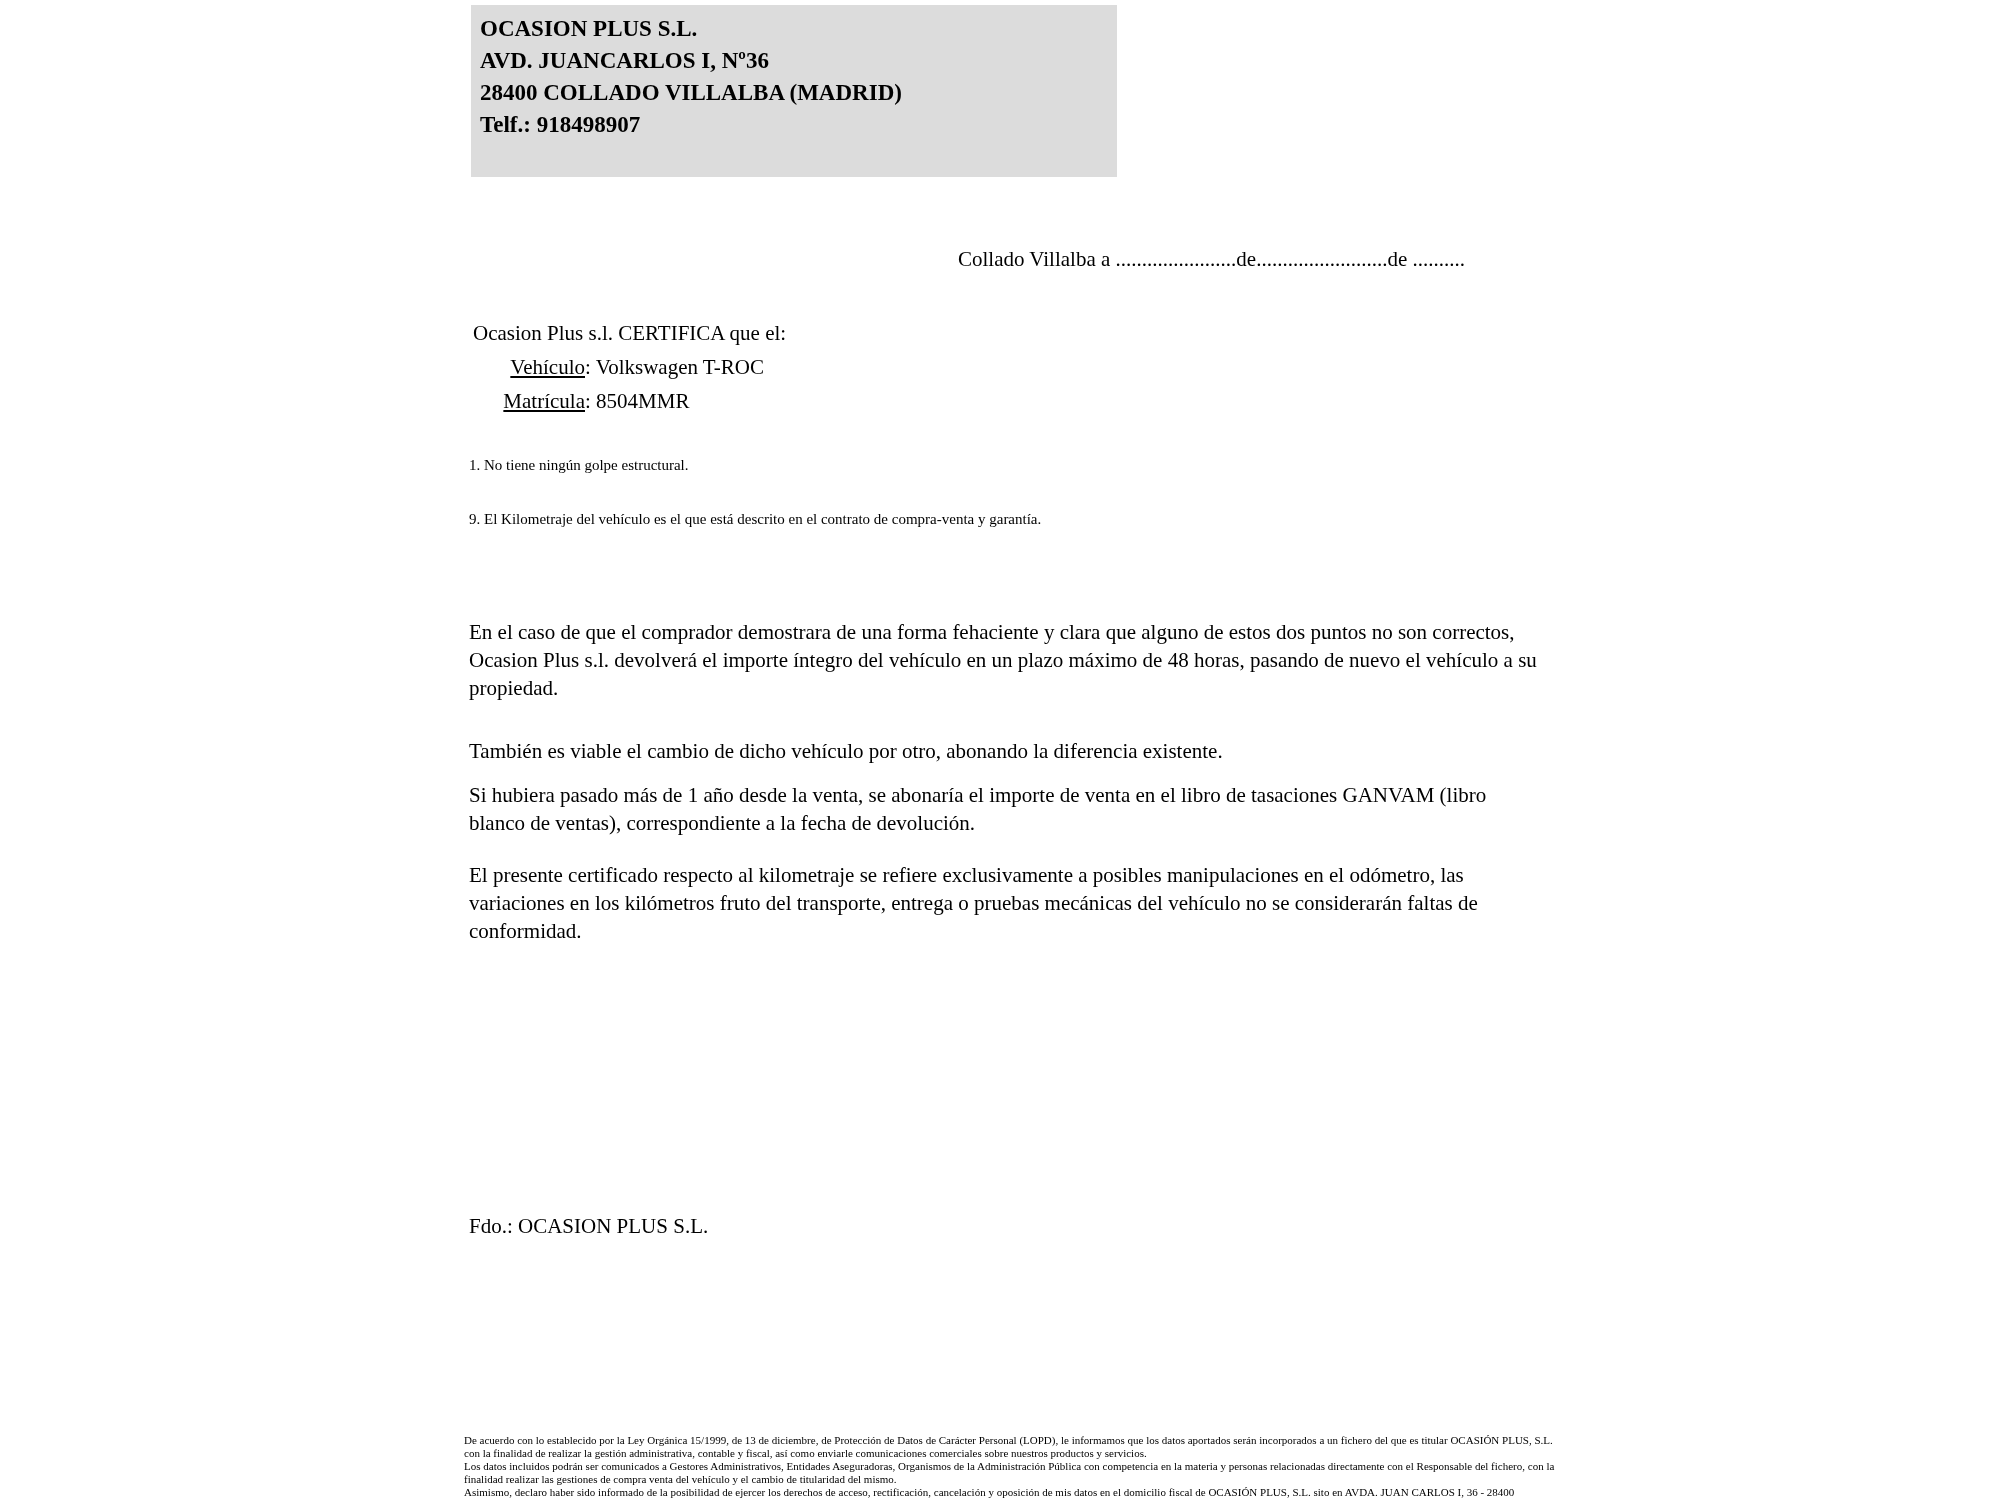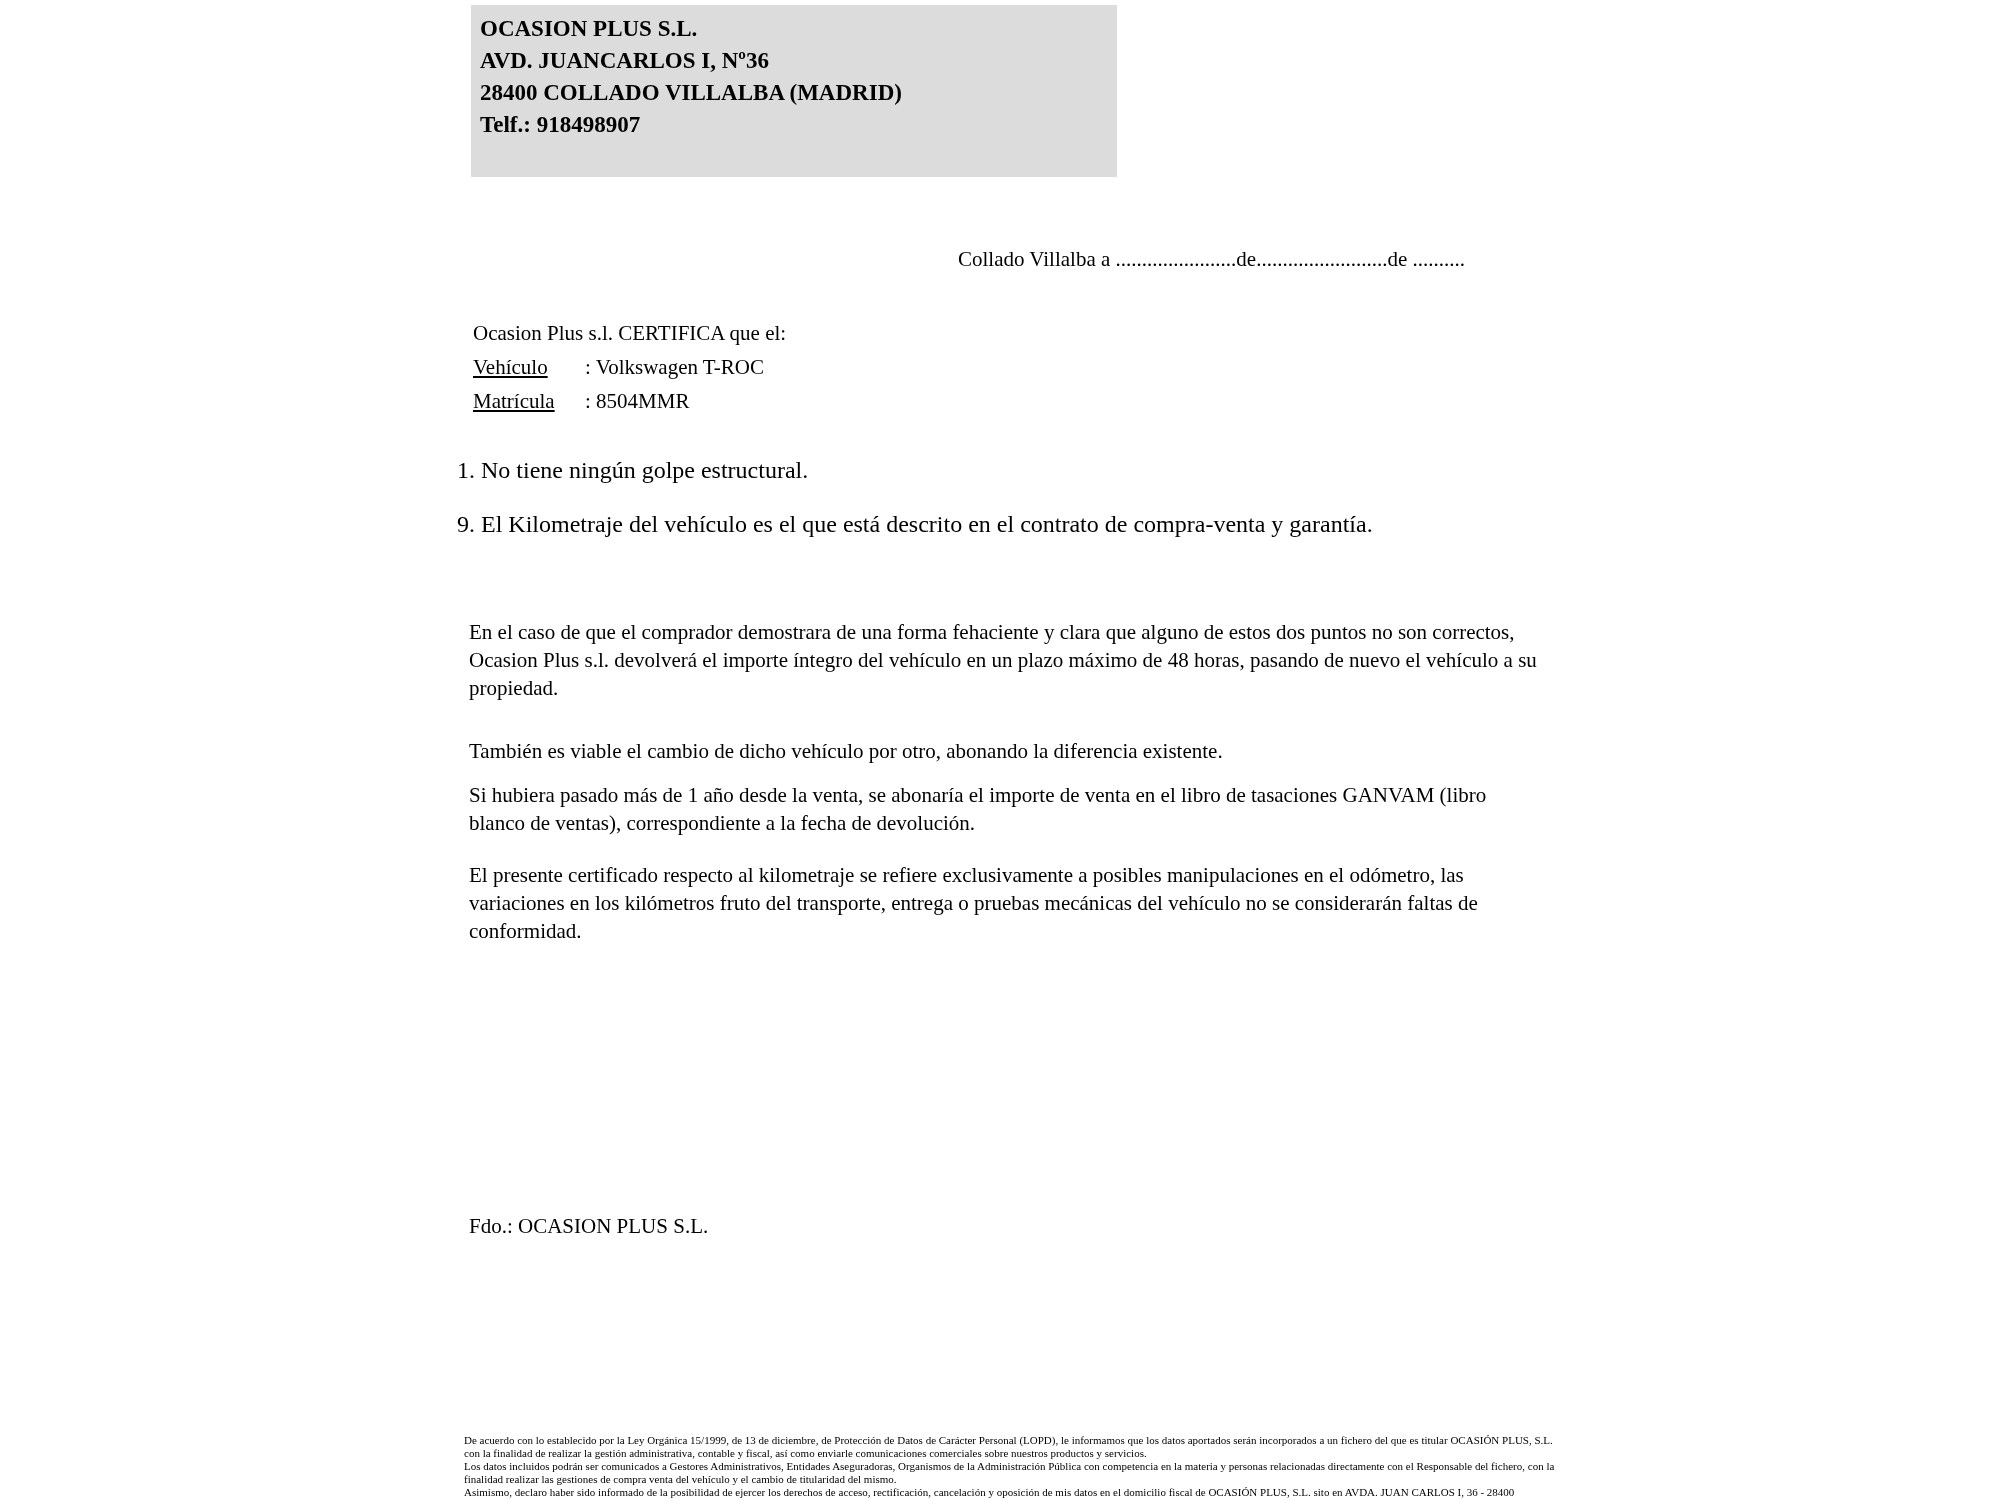--- a/index.html
+++ b/index.html
@@ -38,25 +38,26 @@
     position: absolute;
     left: 473px;
     top: 316px;
     font-size: 21px;
     line-height: 34px;
   }
   .u-label {
     display: inline-block;
     min-width: 112px;
     text-decoration: underline;
+    text-align: right;
   }
   .point {
     position: absolute;
-    left: 457px;
-    font-size: 24px;
+    left: 469px;
+    font-size: 15px;
     white-space: nowrap;
   }
   .p1 { top: 457px; }
   .p2 { top: 511px; }
   .para {
     position: absolute;
     left: 469px;
     width: 1075px;
     font-size: 21px;
     line-height: 28px;

